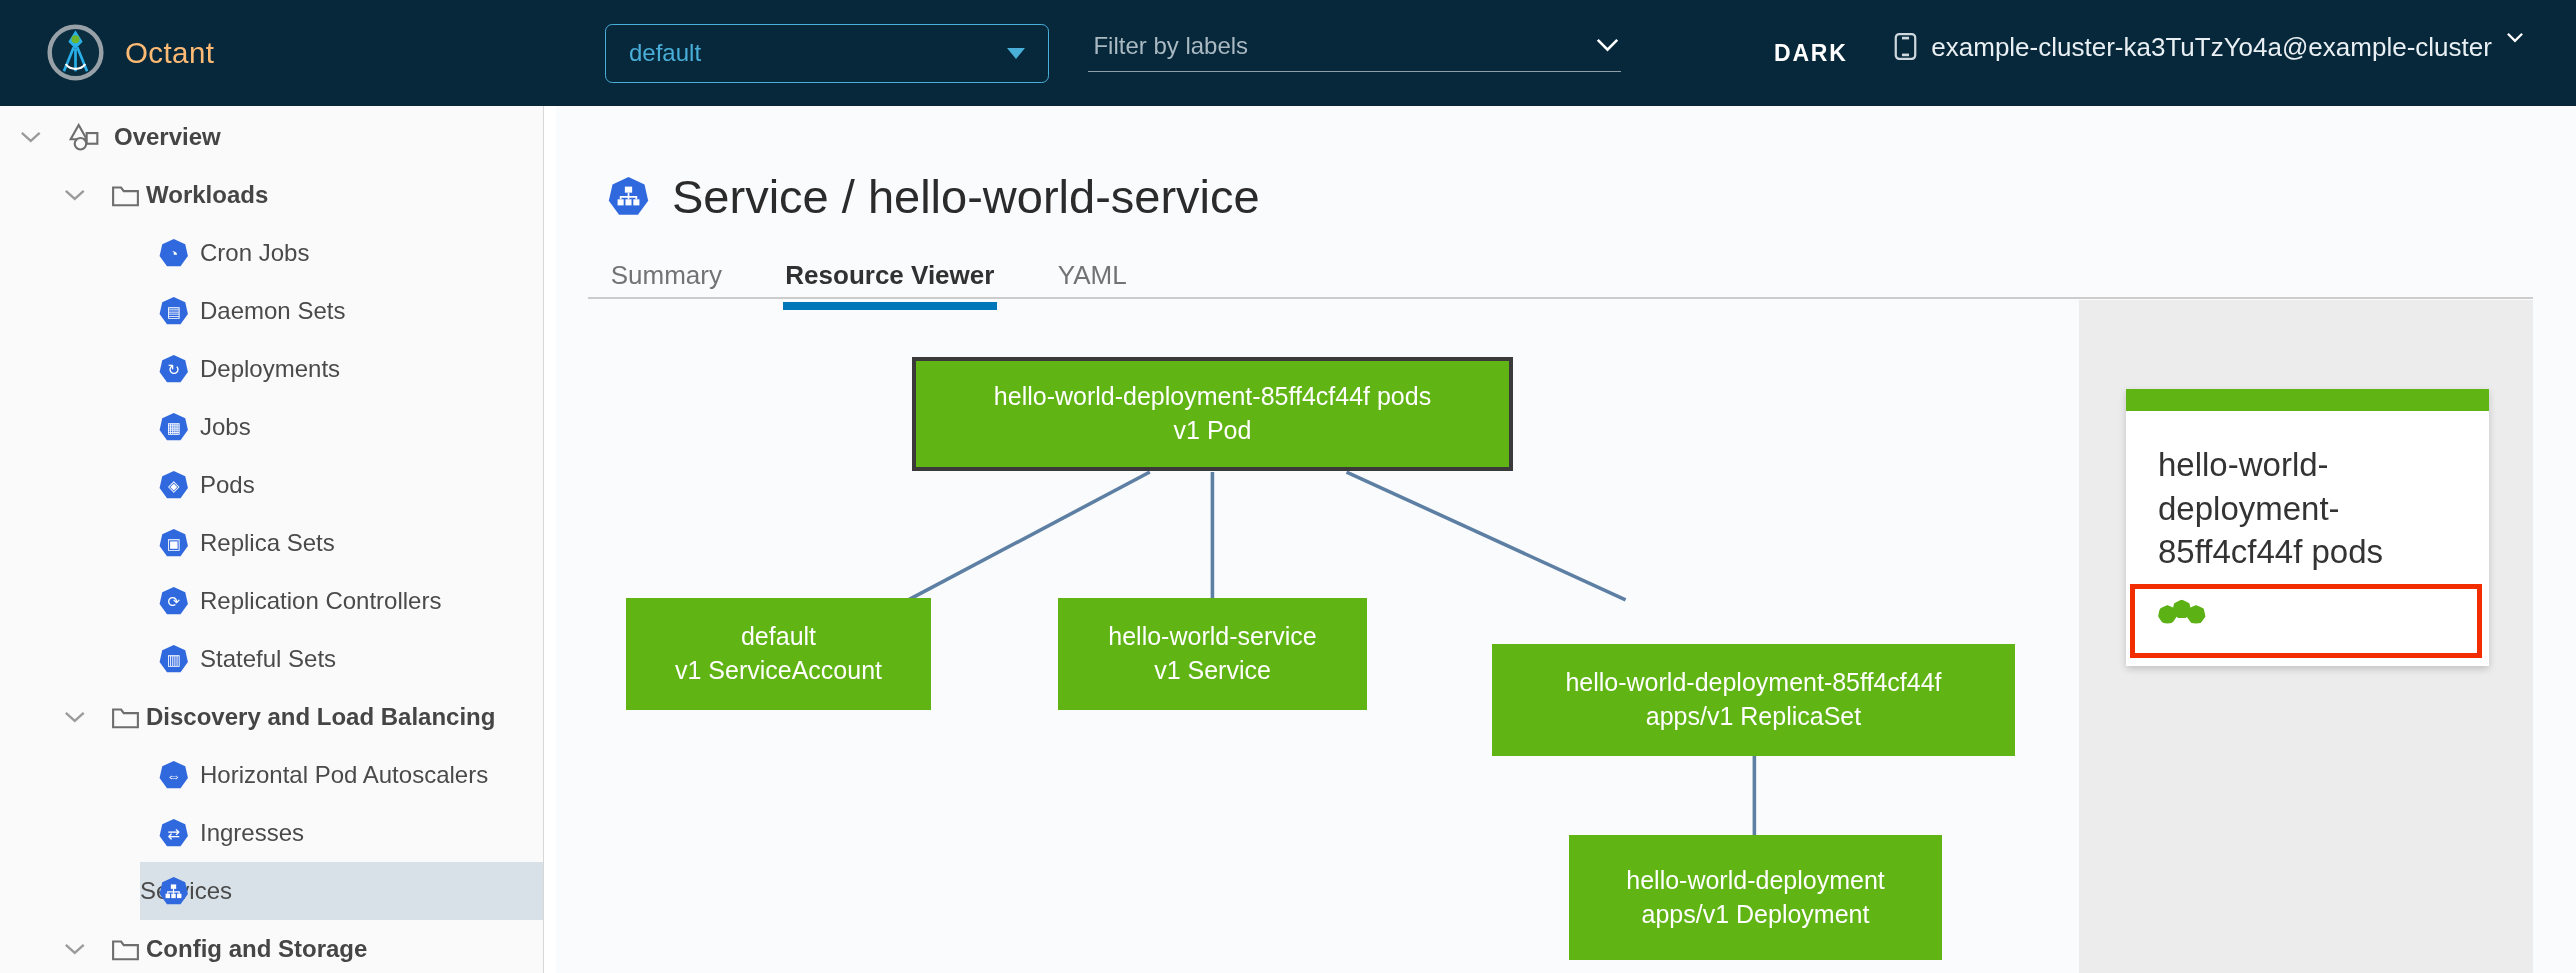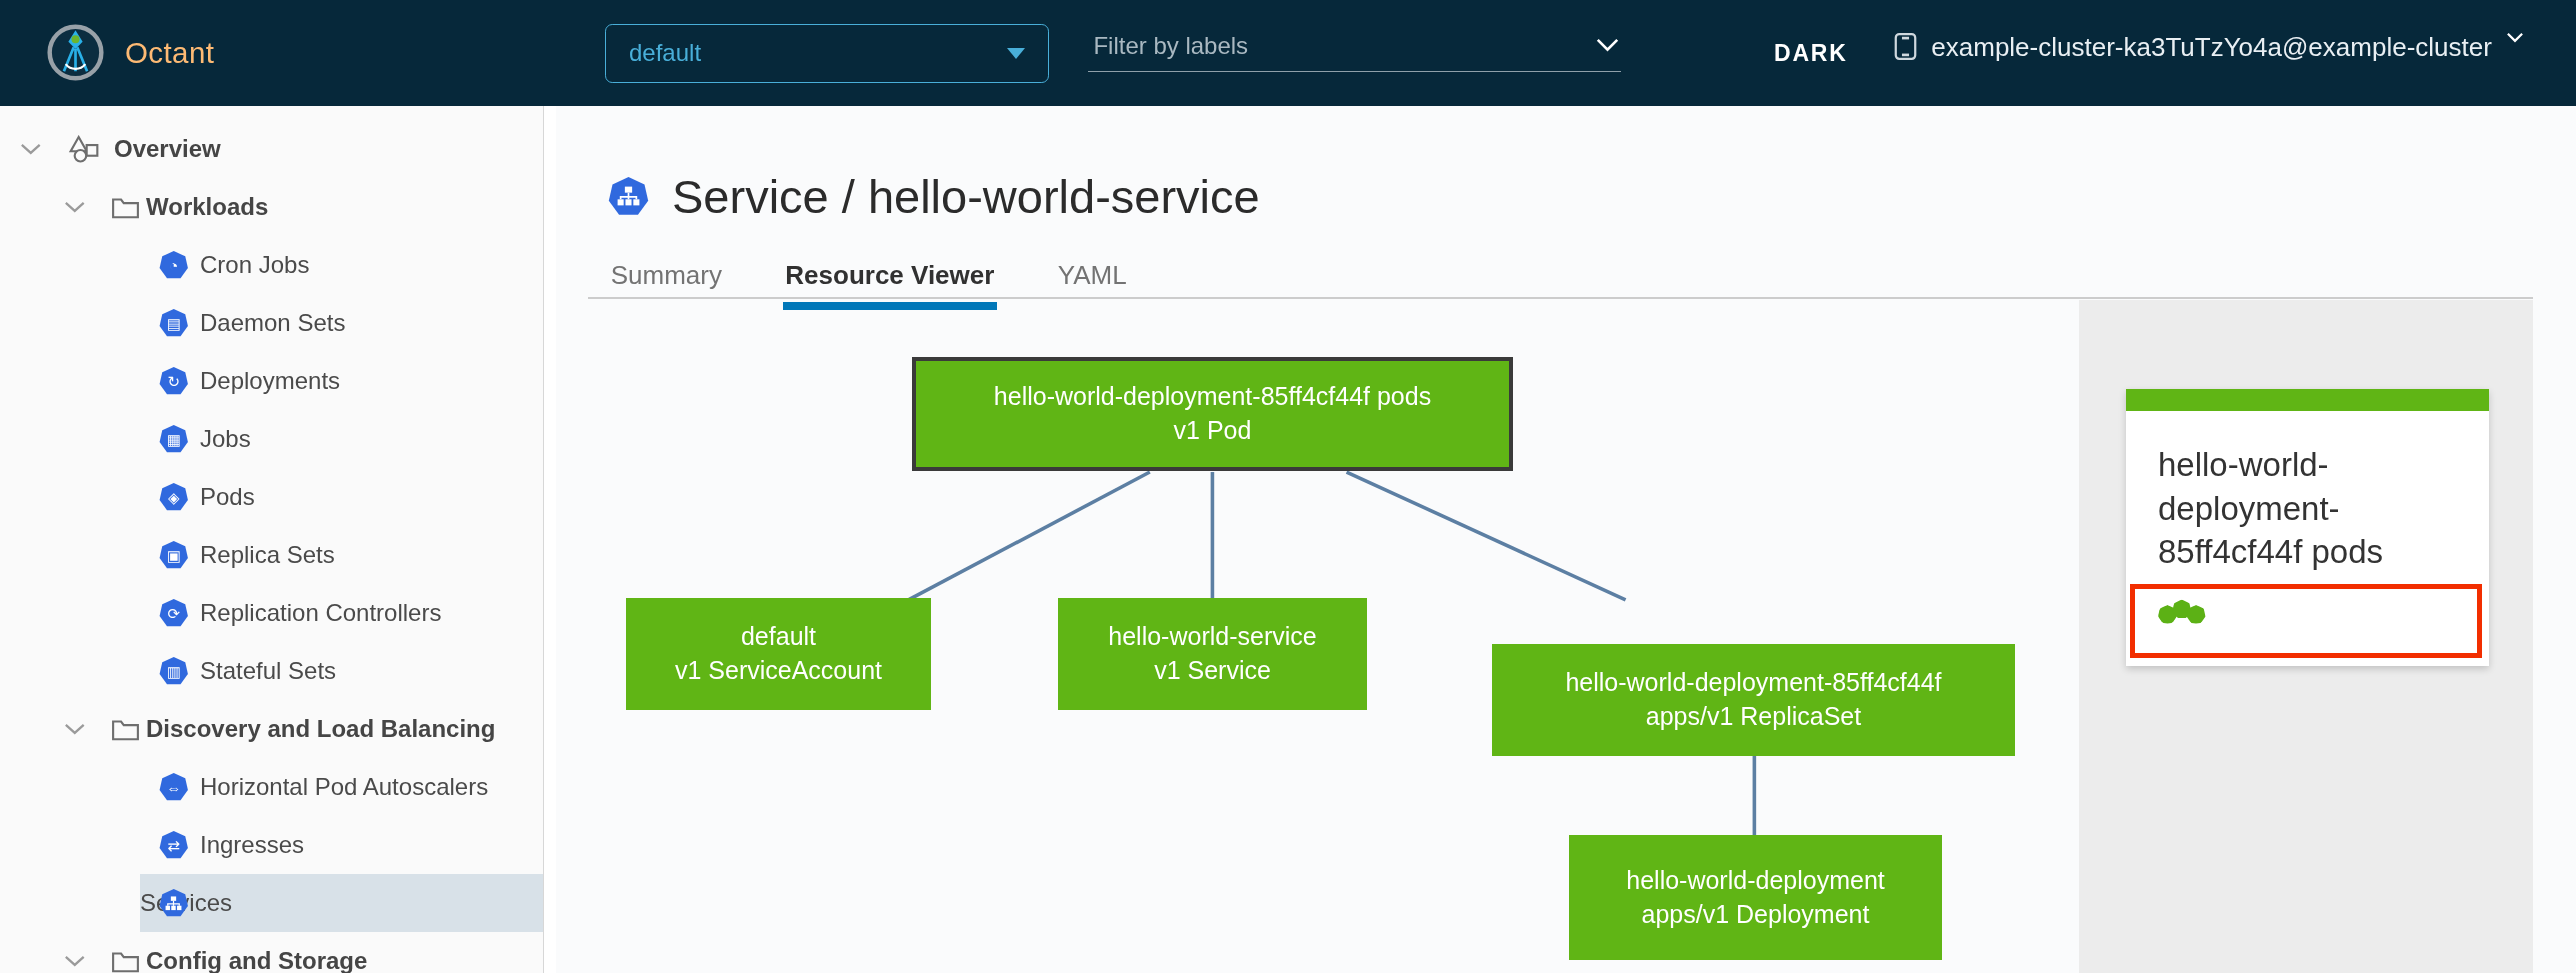--- a/index.html
+++ b/index.html
@@ -26,21 +26,21 @@
   .filter-chev { position:absolute; right:1.8px; top:16px; }
   .theme-toggle { position:absolute; left:1719px; top:0; height:106px; display:flex;
                   align-items:center; gap:25px; cursor:pointer; }
   .theme-label { color:#ffffff; font-size:23px; font-weight:bold; letter-spacing:1.8px; }
   .cluster-select { position:absolute; left:1894px; top:0; height:106px; display:flex;
                     align-items:flex-start; gap:14.3px; cursor:pointer;margin-top:32px; }
   .cluster-text { color:#e9eff3; font-size:26px; }
 
   
   .sidebar { position:absolute; left:0; top:106px; width:544px; height:868px;
-             background:#fafafa; border-right:0.9px solid #d7d7d7; padding-top:14px; }
+             background:#fafafa; border-right:0.9px solid #d7d7d7; padding-top:2px; }
   .nav-row { position:relative; height:58px; display:flex; align-items:center; cursor:pointer; }
   .nav-row.selected { background:#d8e1e8; margin-left:140px; padding-left:0; }
   .chev { position:absolute; display:inline-flex; }
   .lvl0 .chev { left:19.7px; }
   .lvl1 .chev { left:64px; }
   .obj-icon { position:absolute; left:68px; display:inline-flex; }
   .folder-ic { position:absolute; display:inline-flex; }
   .lvl1 .folder-ic { left:111px; }
   .hepta { width:29.5px; height:28px; background:#3069de; color:#ffffff;
            clip-path:polygon(50% 0%,89% 19%,98% 61%,73% 97%,27% 97%,2% 61%,11% 19%);

